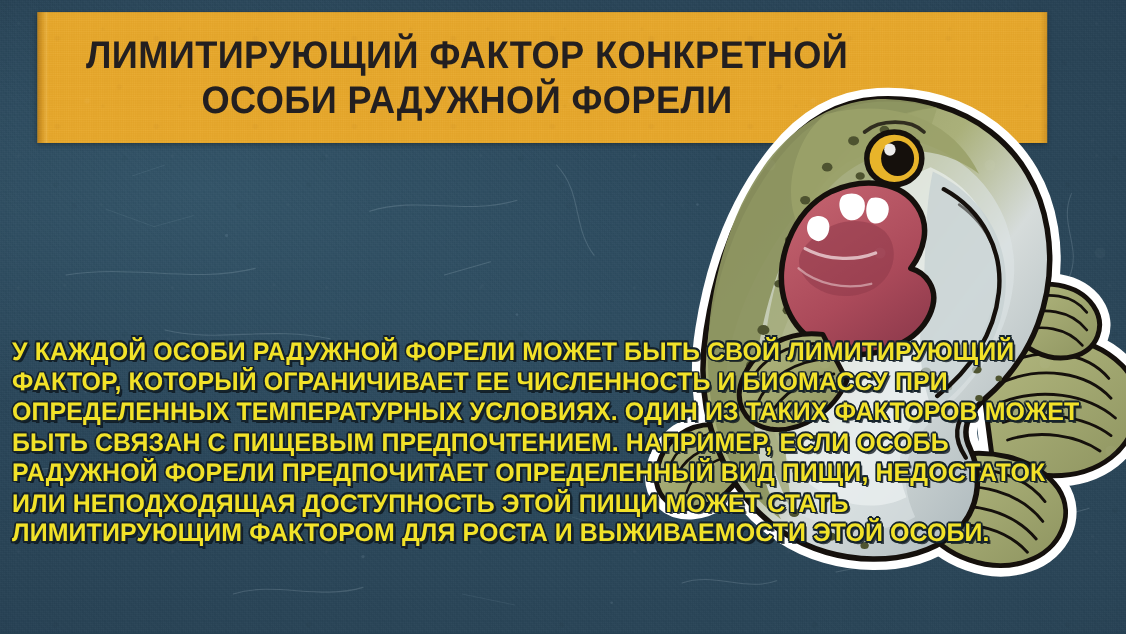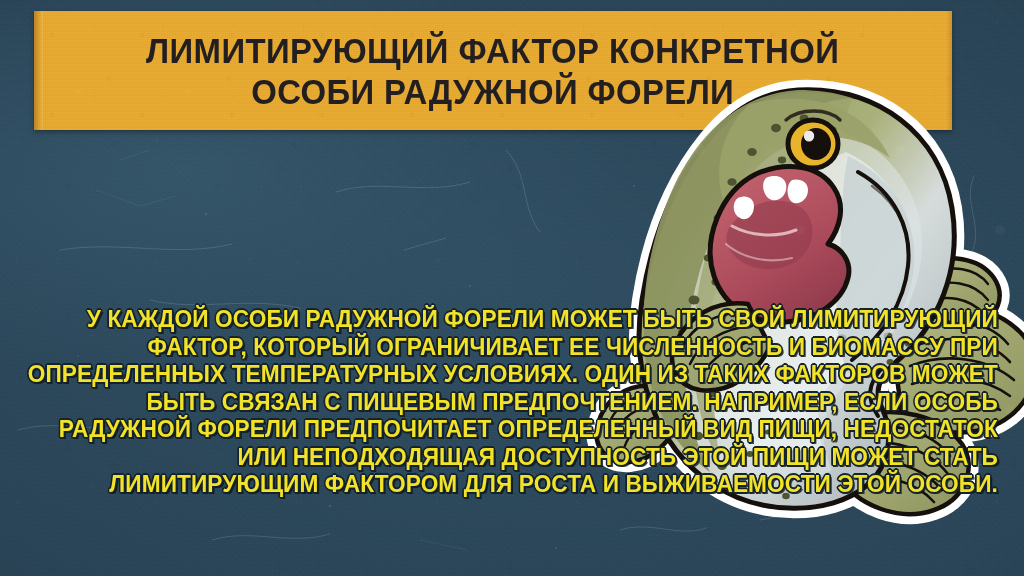--- a/index.html
+++ b/index.html
@@ -50,21 +50,21 @@
   }
   .scratches { position:absolute; inset:0; opacity:.55; }
 
   
   .banner {
     position:absolute;
     left:34px; top:11px; width:918px; height:119px;
     background:#e8a92c;
     box-shadow:0 2px 5px rgba(0,0,0,.35);
     overflow:hidden;
-    display:flex; align-items:center; justify-content:center;
+    display:flex; align-items:center; 
   }
   .banner-grain {
     position:absolute; inset:0;
     opacity:.55;
     background-image:
       repeating-linear-gradient(0deg,  rgba(255,255,255,.05) 0 1px, rgba(140,85,10,.06) 1px 2px),
       repeating-linear-gradient(90deg, rgba(255,255,255,.04) 0 1px, rgba(140,85,10,.05) 1px 2px),
       radial-gradient(circle at 20% 30%, rgba(160,100,15,.12) 0 2px, transparent 3px),
       radial-gradient(circle at 62% 68%, rgba(160,100,15,.10) 0 2px, transparent 3px),
       radial-gradient(circle at 85% 22%, rgba(160,100,15,.10) 0 1px, transparent 2px),
@@ -102,21 +102,20 @@
     pointer-events:none;
   }
   .fish-wrap svg { display:block; width:100%; height:100%; overflow:visible; }
 
   
   .body-copy {
     position:absolute;
     left:11px; top:306px;
     width:1002px;
     z-index:5;
-    text-align:right;
   }
   .body-line {
     color:#f2e229;
     font-weight:700;
     font-size:23px;
     line-height:27.5px;
     letter-spacing:.1px;
     text-transform:uppercase;
     transform:scaleX(.985);
     transform-origin:left center;

